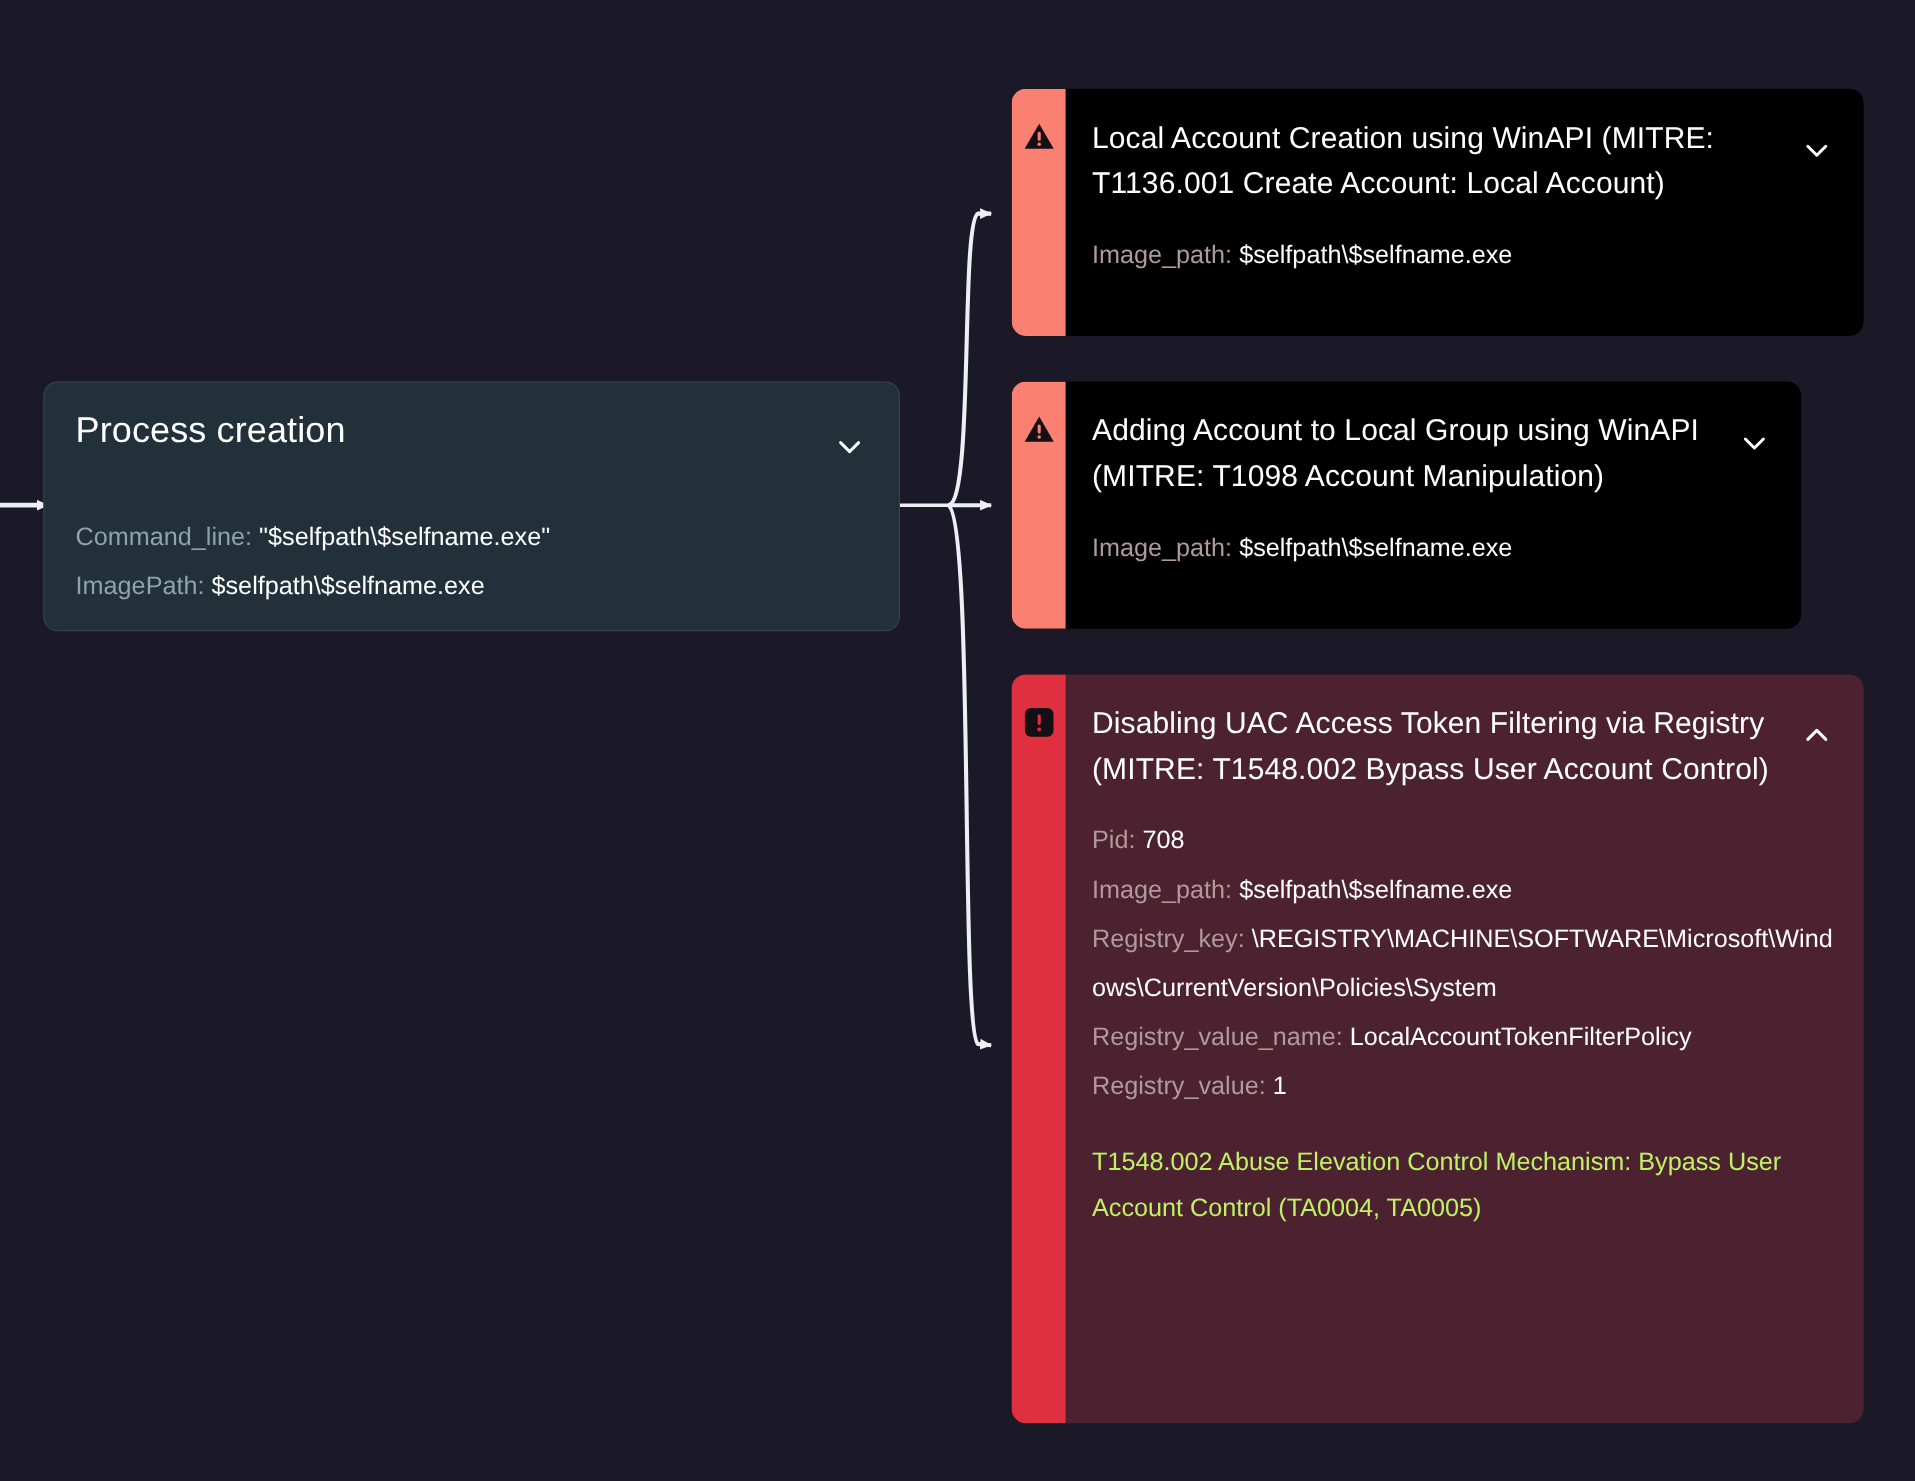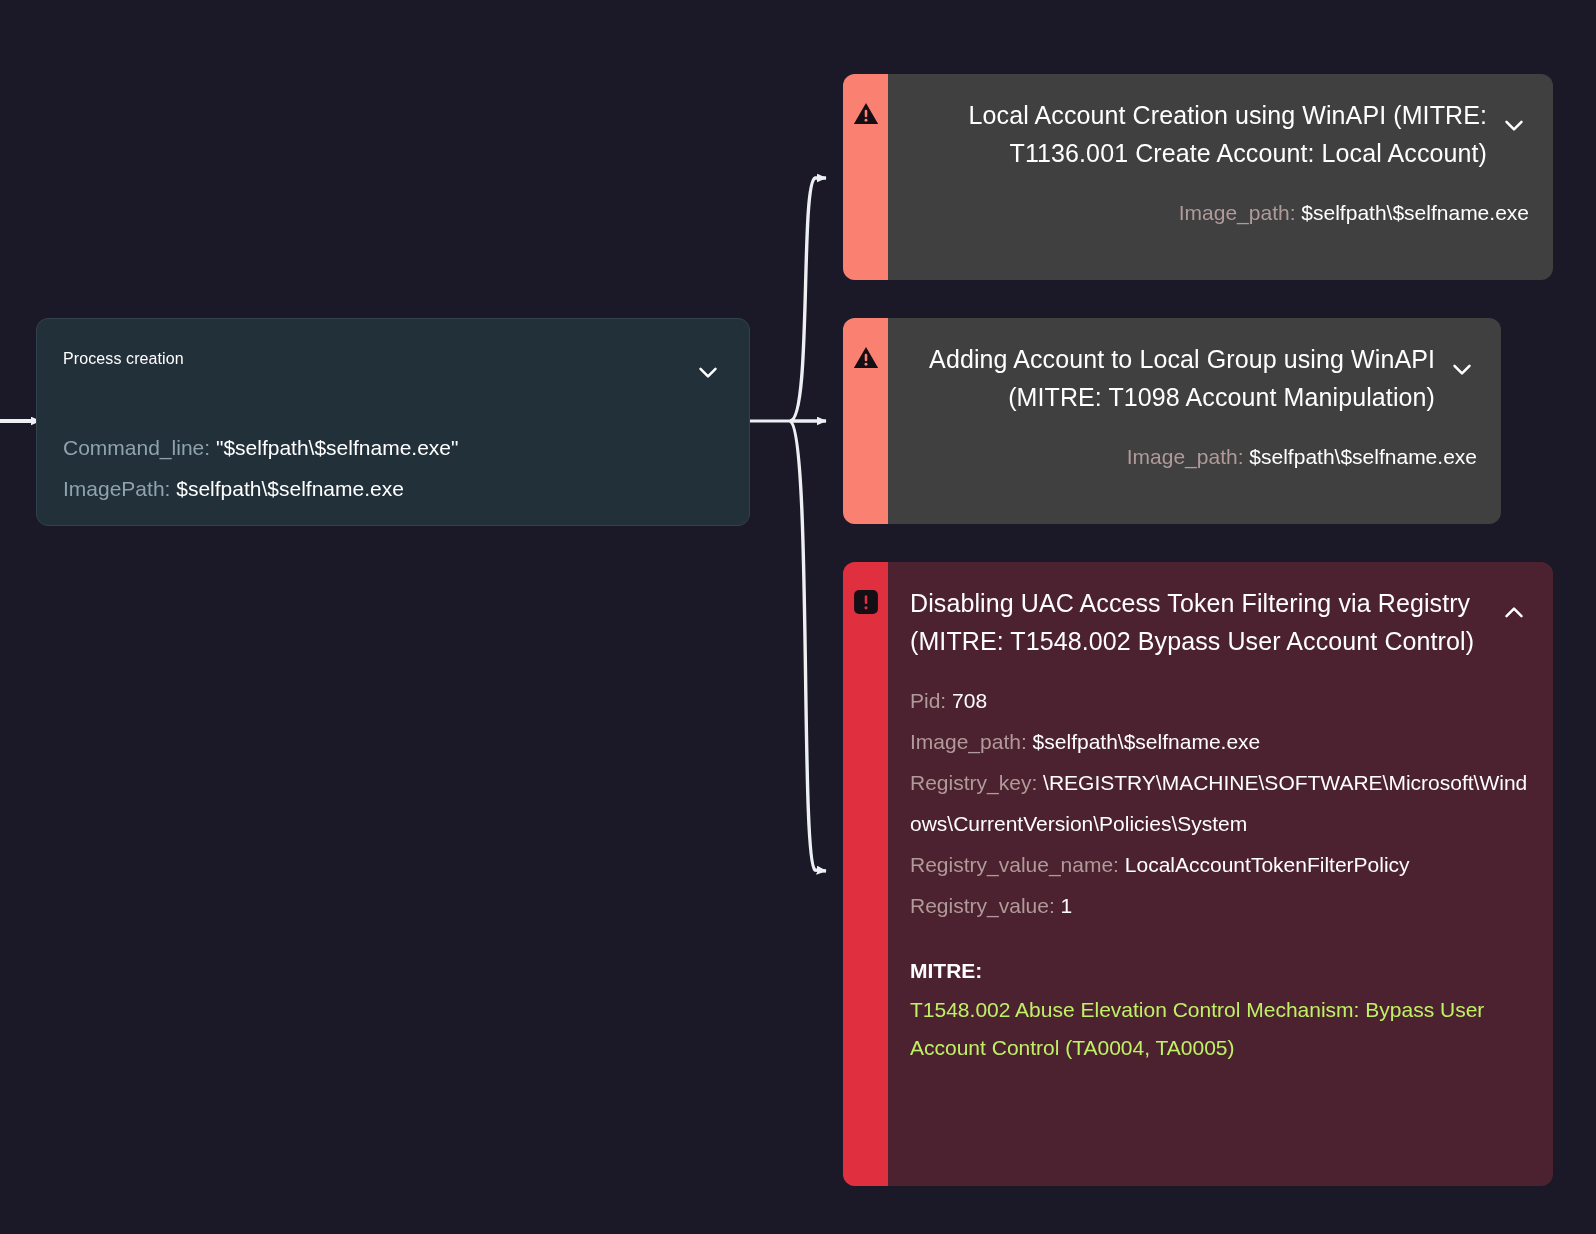--- a/index.html
+++ b/index.html
@@ -46,21 +46,21 @@
     flex-direction: column;
     padding: 24px 26px 26px 26px;
   }
   .process-head {
     display: flex;
     align-items: flex-start;
     justify-content: space-between;
   }
   .process-title {
     color: #ffffff;
-    font-size: 16px;
+    font-size: 30px;
     line-height: 32px;
     font-weight: 400;
     letter-spacing: .1px;
   }
   .process-fields {
     margin-top: 40px;
   }
 
   
   .node-alert {
@@ -92,21 +92,21 @@
     line-height: 38px;
     font-weight: 400;
     letter-spacing: .1px;
     max-width: 585px;
   }
   .alert-fields {
     margin-top: 20px;
   }
 
   
-  .sev-warning { background: #404040; text-align: right; }
+  .sev-warning { background: #000000; }
   .sev-warning .accent-bar { background: #fa8072; }
   .sev-critical { background: #4d2230; }
   .sev-critical .accent-bar { background: #e0303f; }
 
   
   .field {
     font-size: 21px;
     line-height: 41px;
     white-space: normal;
     word-break: break-all;
@@ -301,19 +301,18 @@
         <div class="field">
           <span class="k">Registry_value_name:</span>
           <span class="v">LocalAccountTokenFilterPolicy</span>
         </div>
         <div class="field">
           <span class="k">Registry_value:</span>
           <span class="v">1</span>
         </div>
       </div>
       <div class="mitre-block">
-        <div class="mitre-label">MITRE:</div>
         <div class="mitre-text">T1548.002 Abuse Elevation Control Mechanism: Bypass User Account Control (TA0004, TA0005)</div>
       </div>
     </div>
   </div>
 
 </div>
 
 </body></html>

